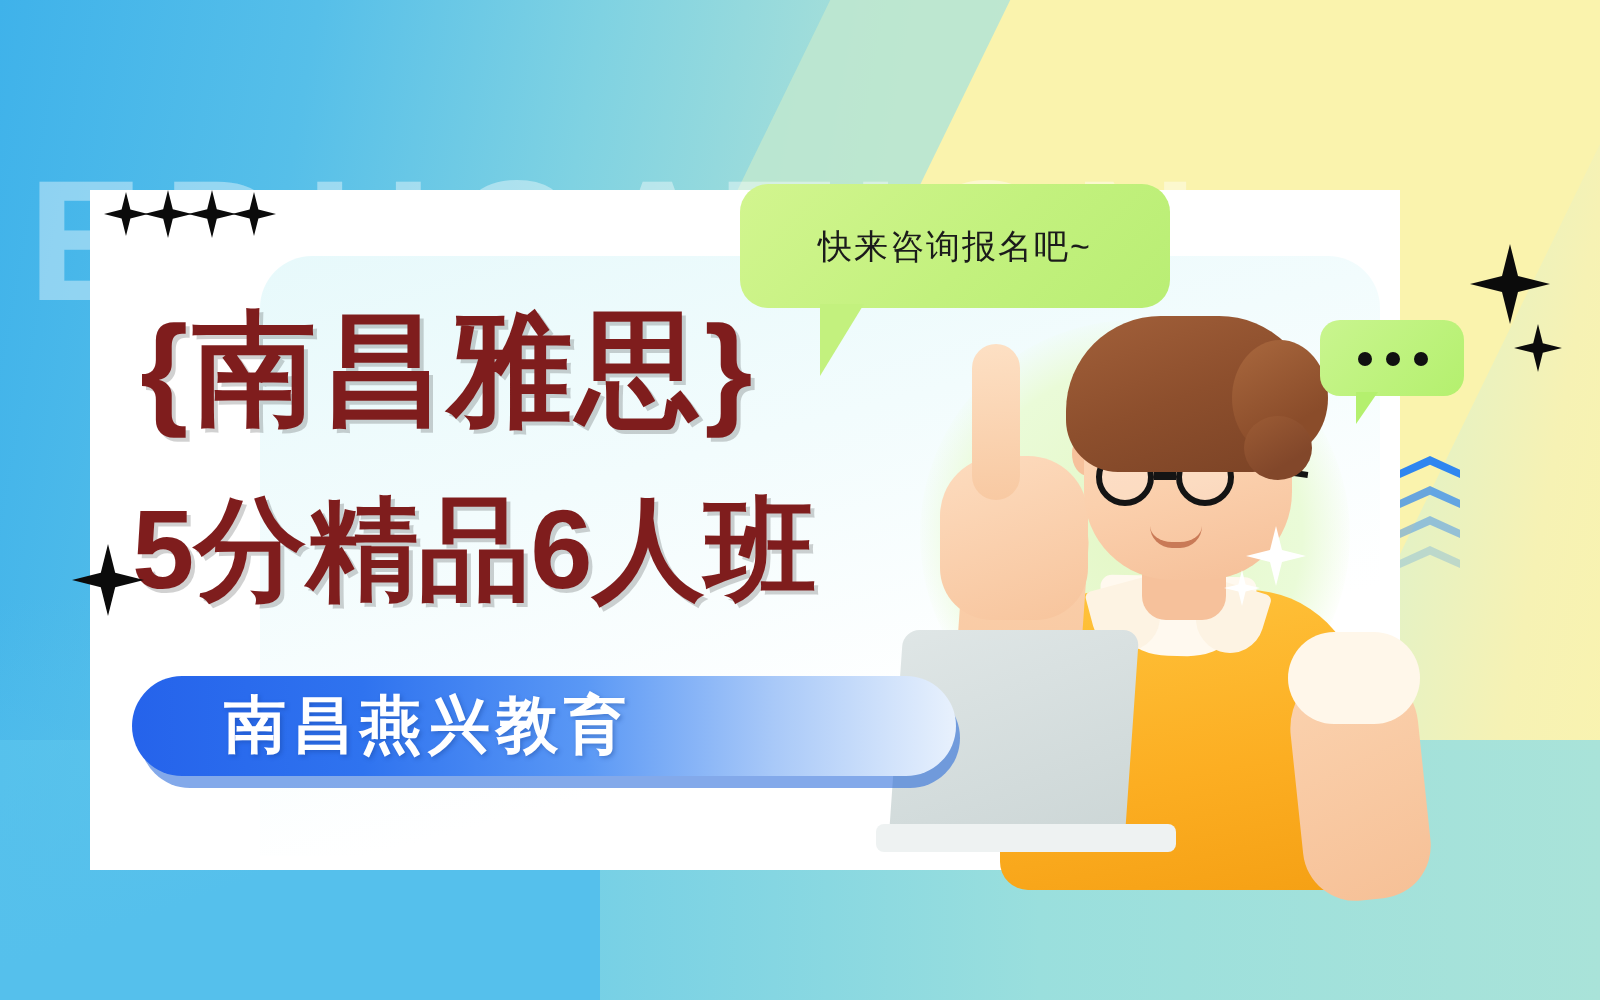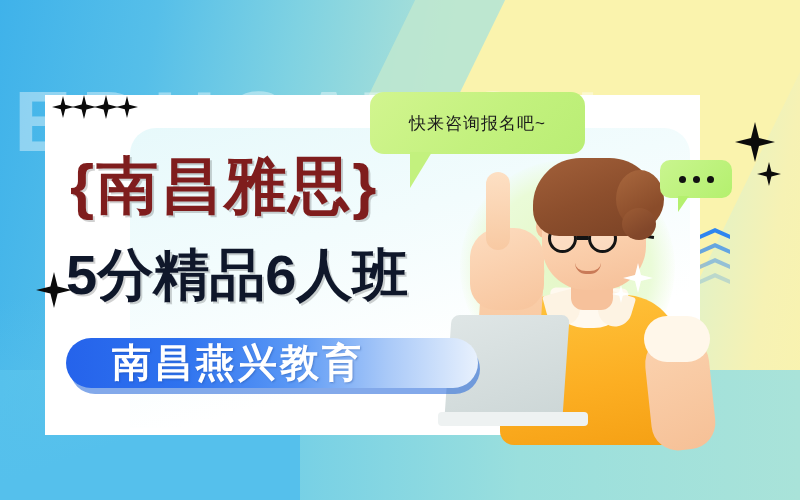--- a/index.html
+++ b/index.html
@@ -59,40 +59,40 @@
   
   .title-main{
     position:absolute; left:70px; top:155px;
     font-size:62px; font-weight:900; color:#7f1d1d;
     letter-spacing:2px; line-height:1;
     text-shadow:2px 2px 0 rgba(0,0,0,.18);
     white-space:nowrap;
   }
   .title-sub{
     position:absolute; left:66px; top:247px;
-    font-size:56px; font-weight:900; color:#0f172a;
+    font-size:56px; font-weight:900; color:#7f1d1d;
     letter-spacing:0px; line-height:1;
     text-shadow:2px 2px 0 rgba(0,0,0,.18);
     white-space:nowrap;
   }
 
   
   .pill-wrap{ position:absolute; left:66px; top:338px; width:420px; height:56px; }
   .pill-shadow{
     position:absolute; left:4px; top:6px; width:410px; height:50px;
     border-radius:28px; background:#1e63d8; opacity:.55;
   }
   .pill{
     position:absolute; left:0; top:0; width:412px; height:50px;
     border-radius:28px;
     background:linear-gradient(90deg,#2563eb 0%,#2f73ef 28%,#5a98f5 55%,#a9c9f8 78%,#e8f1fd 100%);
     display:flex; align-items:center;
   }
   .pill-label{
-    margin-left:46px; color:#ffffff; font-size:39px; font-weight:900;
+    margin-left:46px; color:#ffffff; font-size:31px; font-weight:900;
     letter-spacing:3px; white-space:nowrap;
     text-shadow:1px 1px 2px rgba(20,60,140,.35);
   }
 
   
   .bubble-green{
     position:absolute; left:370px; top:92px; width:215px; height:62px;
     background:linear-gradient(135deg,#d2f58f 0%,#c3f17e 55%,#b9ee74 100%);
     border-radius:14px; display:flex; align-items:center; justify-content:center;
   }

